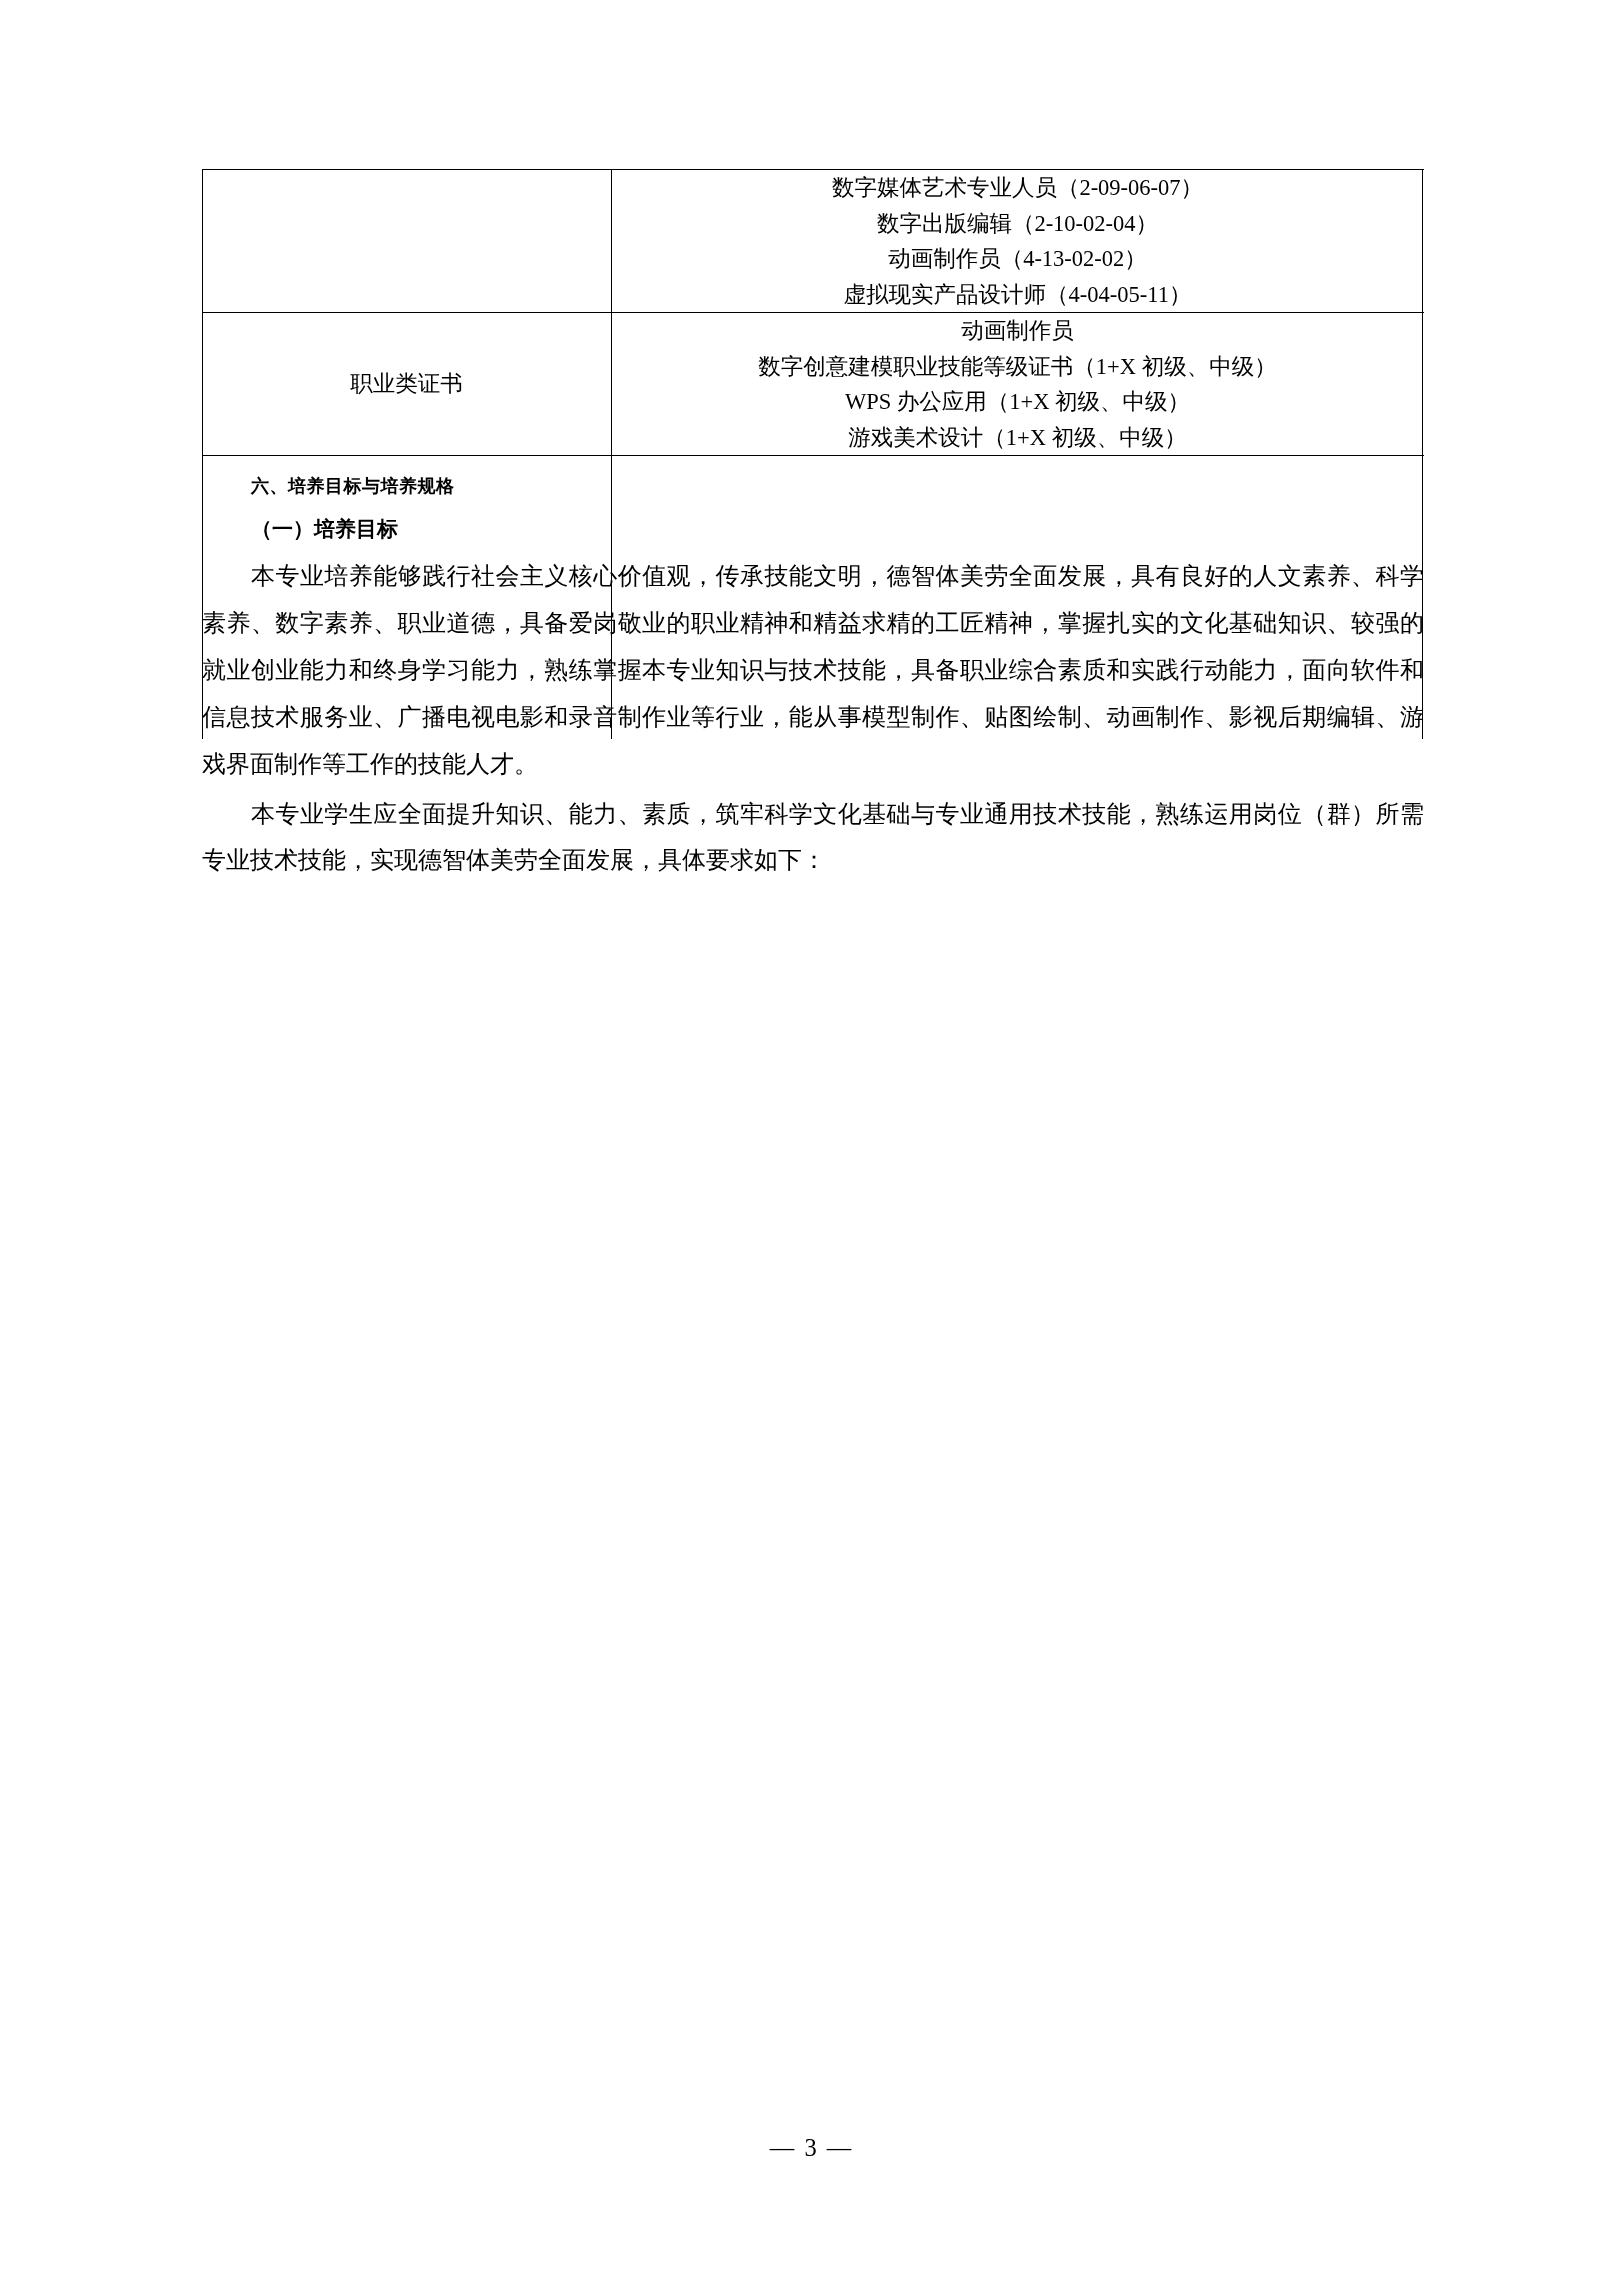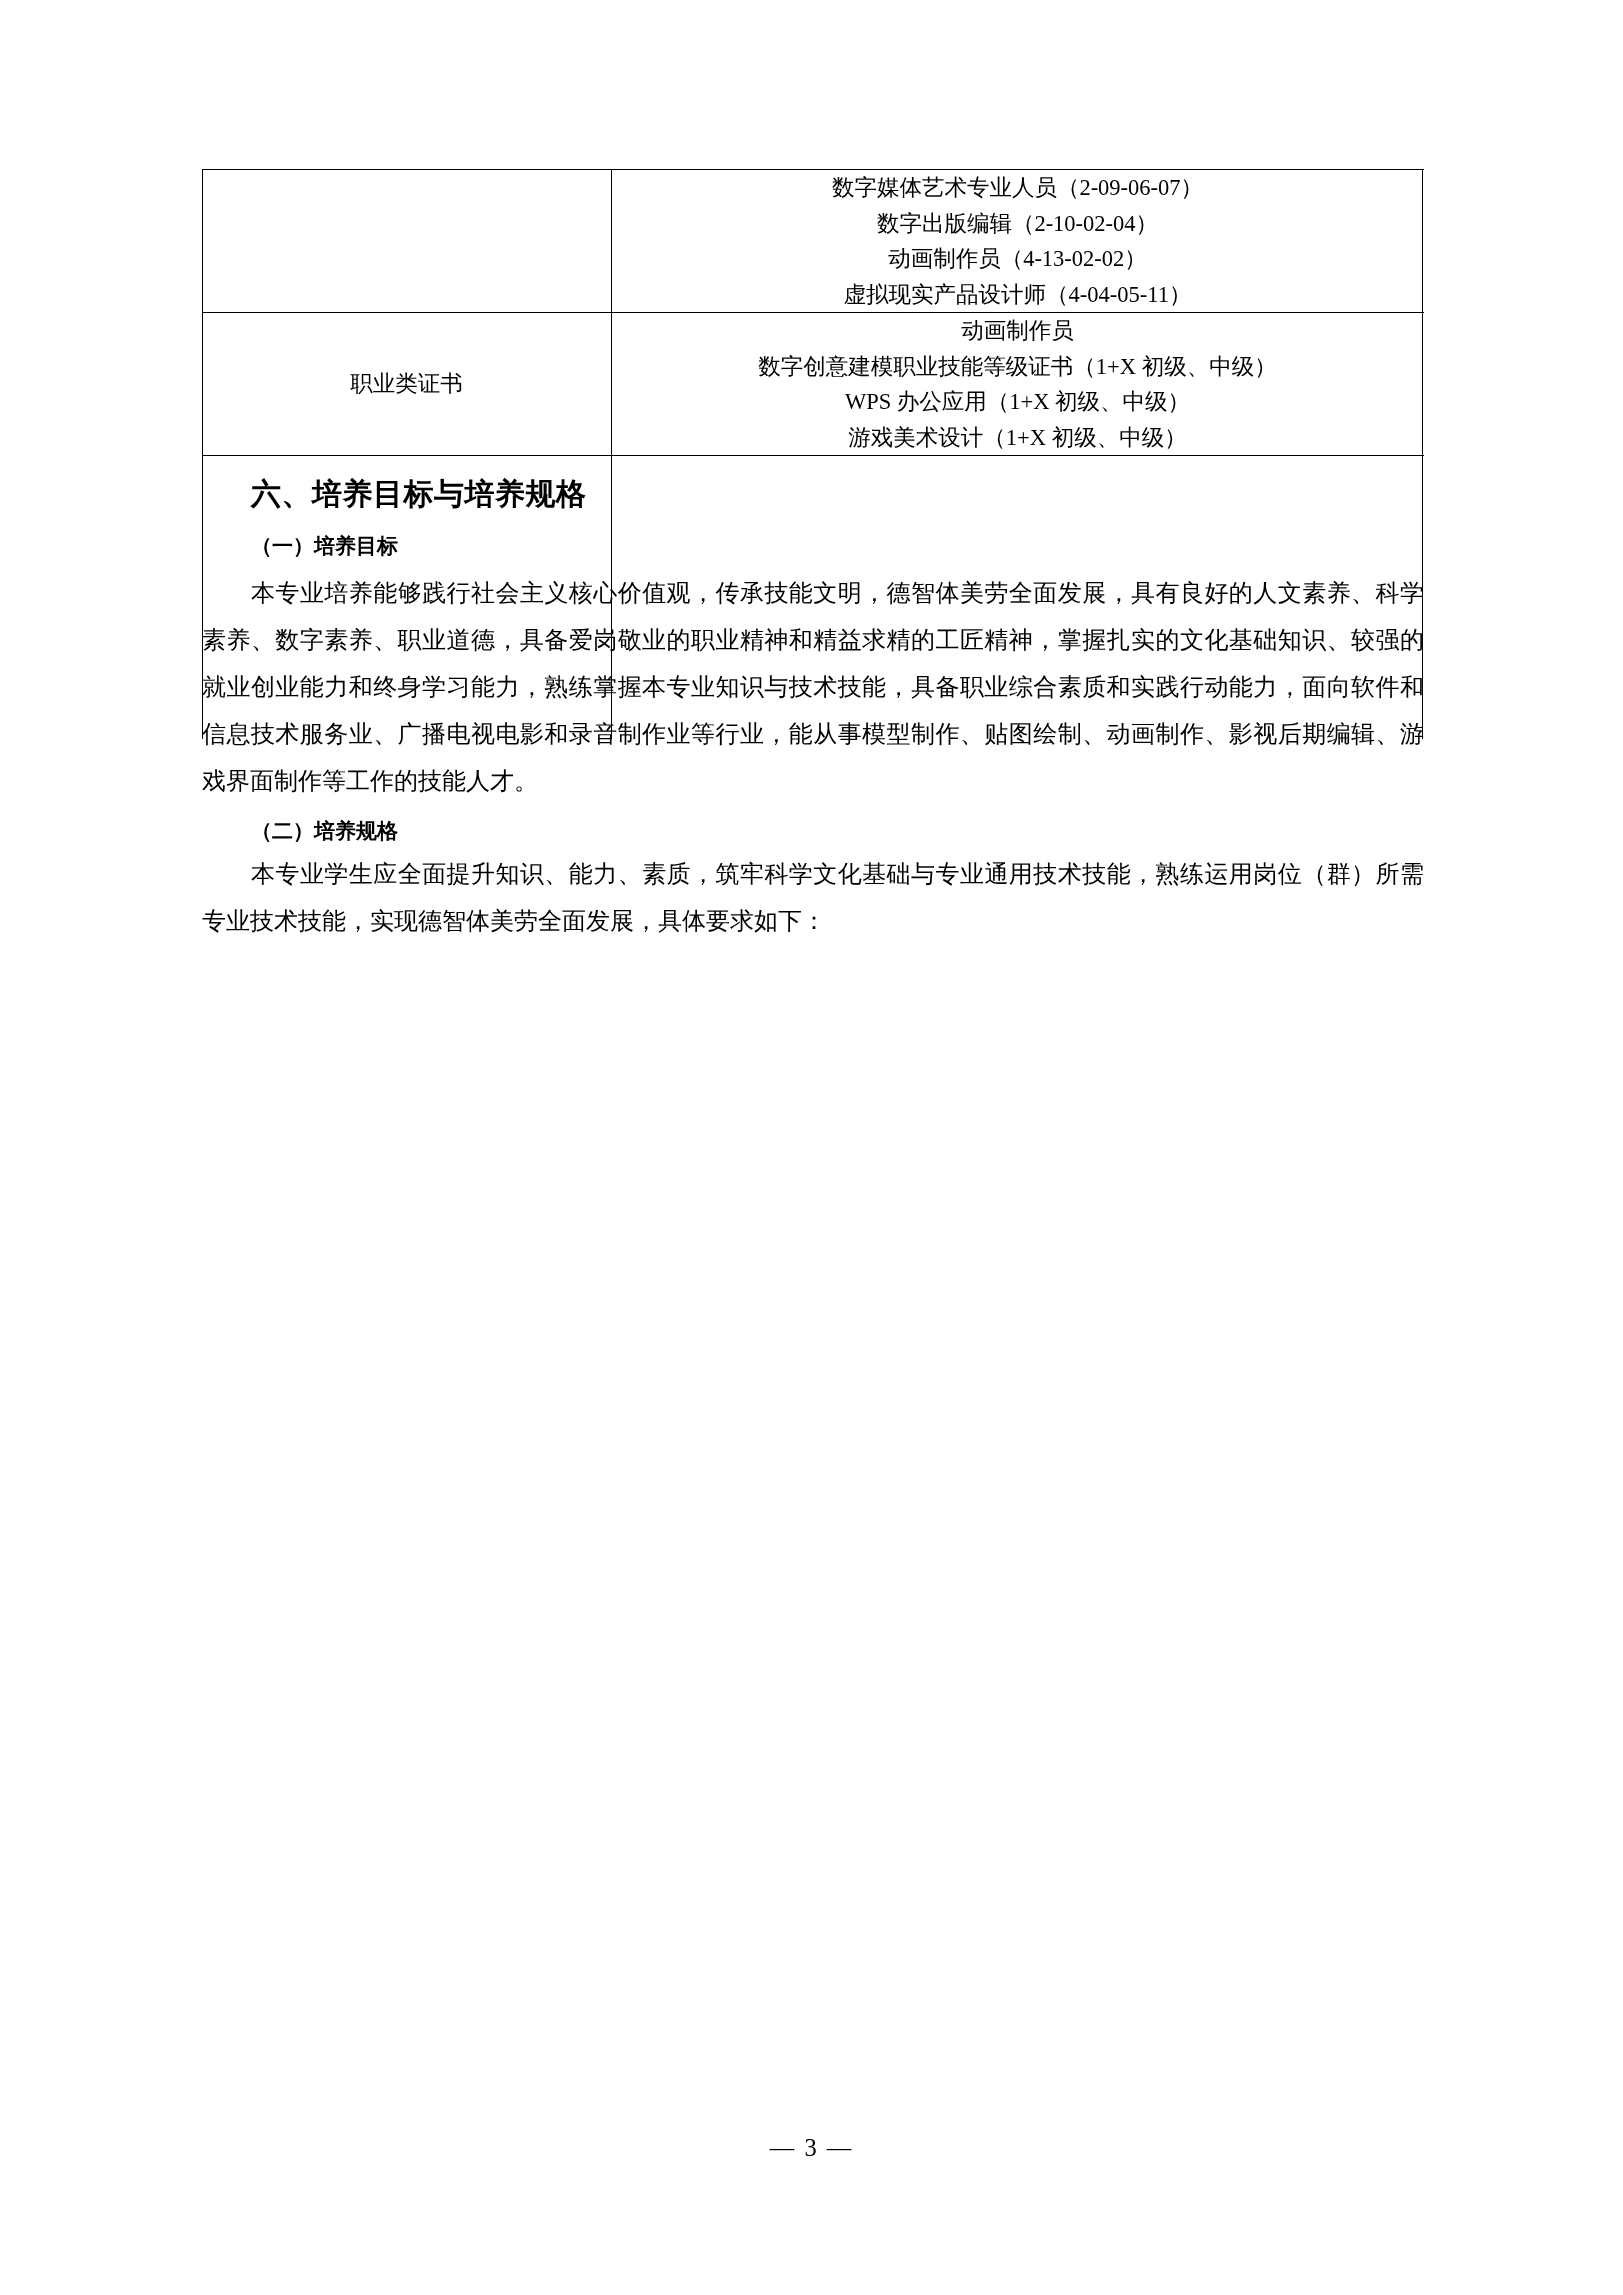--- a/index.html
+++ b/index.html
@@ -63,21 +63,21 @@
     position: absolute;
     width: 0;
     border-left: 1.5px solid #000;
   }
   .tbl-wrap {
     position: relative;
   }
 
   
   h2.heading {
-    font-size: 30px;
+    font-size: 18px;
     font-weight: bold;
     margin: 0;
     padding: 17.4px 0 5.1px 49px;
     font-family: "Liberation Sans", "DejaVu Sans", sans-serif;
     letter-spacing: 0.5px;
   }
   .sub-heading {
     font-size: 21px;
     font-weight: bold;
     margin: 0;
@@ -139,21 +139,20 @@
       <div class="vsep" style="left:409px; top:0px; height:570px;"></div>
       <div class="vsep" style="left:1220px; top:0px; height:570px;"></div>
     </div>
 
     <h2 class="heading">六、培养目标与培养规格</h2>
 
     <div class="sub-heading">（一）培养目标</div>
 
     <p class="body-text">本专业培养能够践行社会主义核心价值观，传承技能文明，德智体美劳全面发展，具有良好的人文素养、科学素养、数字素养、职业道德，具备爱岗敬业的职业精神和精益求精的工匠精神，掌握扎实的文化基础知识、较强的就业创业能力和终身学习能力，熟练掌握本专业知识与技术技能，具备职业综合素质和实践行动能力，面向软件和信息技术服务业、广播电视电影和录音制作业等行业，能从事模型制作、贴图绘制、动画制作、影视后期编辑、游戏界面制作等工作的技能人才。</p>
 
-    <div class="sub-heading">（二）培养规格</div>
 
     <p class="body-text tight">本专业学生应全面提升知识、能力、素质，筑牢科学文化基础与专业通用技术技能，熟练运用岗位（群）所需专业技术技能，实现德智体美劳全面发展，具体要求如下：</p>
 
 
   </div>
 
   <div class="pagenum">— 3 —</div>
 </div>
 
 

